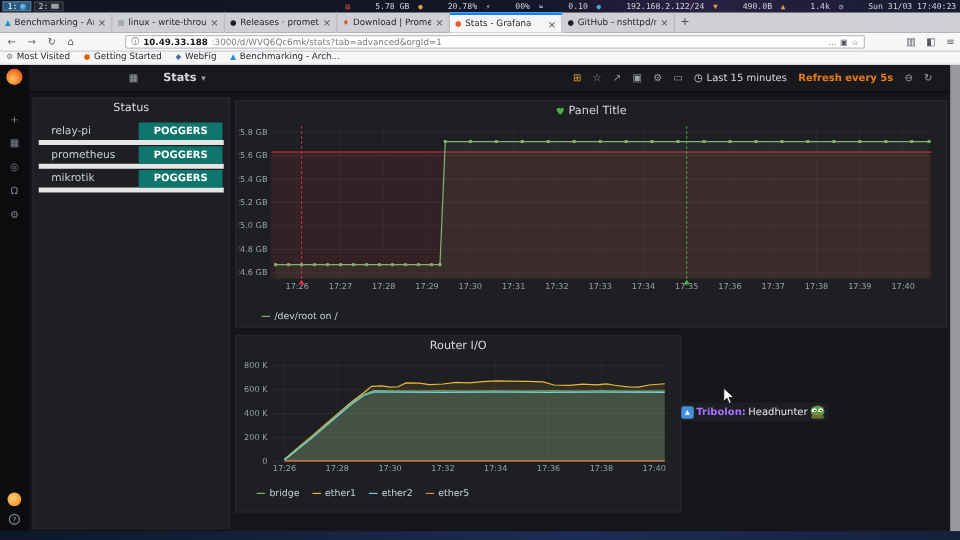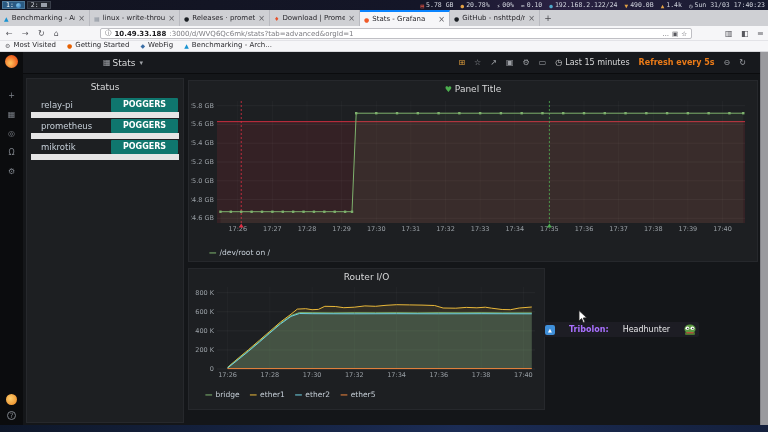--- a/index.html
+++ b/index.html
@@ -7,21 +7,21 @@
 
   
   .topbar{position:absolute;left:0;top:0;width:768px;height:10px;display:flex;align-items:center;
     background:linear-gradient(90deg,#121420 0%,#141628 55%,#2a2142 72%,#161a2e 100%);
     font-family:"DejaVu Sans Mono",monospace;font-size:6.5px;color:#cfd3dc;}
   .ws{height:8px;margin-left:2px;padding:0 3px;display:flex;align-items:center;gap:2px;background:#23262e;border:1px solid #3a3f4b;box-sizing:border-box;color:#cfd3dc;}
   .ws.active{background:#2a5a82;border-color:#4c7899;color:#fff;}
   .ff-dot{width:5px;height:5px;border-radius:50%;background:radial-gradient(circle at 35% 35%,#7ec4e8,#2b6fb3);}
   .mon-dot{width:6px;height:4px;background:#9aa0ab;}
   .sb-right{margin-left:auto;display:flex;gap:7px;padding-right:3px;align-items:center;}
-  .blk{display:flex;gap:2px;align-items:center;white-space:nowrap;}
+  .blk{display:flex;gap:20px;align-items:center;white-space:nowrap;}
   .blk-ico{font-size:6px;}
 
   
   .tabbar{position:absolute;top:10px;left:0;width:768px;height:16px;background:#cfd0d4;display:flex;align-items:stretch;}
   .tab{width:90px;box-sizing:border-box;display:flex;align-items:center;gap:3px;padding:0 4px;font-size:7px;color:#27262b;border-right:1px solid #b9bac0;overflow:hidden;white-space:nowrap;}
   .tab.active{background:#f6f6f8;border-top:2px solid #0a84ff;}
   .fav{font-size:6px;flex:none;}
   .t-title{flex:1;overflow:hidden;white-space:nowrap;}
   .t-close{flex:none;color:#5b5b60;font-size:8px;}
   .newtab{width:16px;display:flex;align-items:center;justify-content:center;font-size:9px;color:#4a4a4f;}
@@ -47,49 +47,49 @@
   .gf-side{position:absolute;left:0;top:0;width:23px;height:373px;background:#0b0c0e;display:flex;flex-direction:column;align-items:center;}
   .gf-logo{width:13px;height:13px;border-radius:50%;margin-top:3px;background:radial-gradient(circle at 40% 62%,#fcb956 10%,#ef6321 65%,#d43a12);}
   .side-ico{color:#7e838a;font-size:8px;margin-top:11px;line-height:1;}
   .side-ico.first{margin-top:24px;}
   .side-bottom{margin-top:auto;margin-bottom:5px;display:flex;flex-direction:column;align-items:center;gap:6px;}
   .gf-avatar{width:11px;height:11px;border-radius:50%;background:radial-gradient(circle at 40% 40%,#ffcf6e,#e8821e);}
   .gf-help{color:#7e838a;font-size:7px;width:9px;height:9px;border:1px solid #7e838a;border-radius:50%;display:flex;align-items:center;justify-content:center;box-sizing:border-box;}
 
   .gf-top{position:absolute;left:23px;top:0;width:737px;height:22px;background:#17191d;border-bottom:1px solid #0b0c0e;display:flex;align-items:center;font-size:9px;color:#d8d9da;box-sizing:border-box;}
   .grid-ico{margin-left:80px;color:#9fa2a7;font-size:8px;}
-  .gf-title{margin-left:2px;font-weight:normal;}
+  .gf-title{margin-left:20px;font-weight:bold;}
   .gf-caret{margin-left:4px;color:#9fa2a7;font-size:7px;}
   .gf-tools{margin-left:auto;display:flex;align-items:center;gap:9px;padding-right:14px;font-size:8px;color:#9fa2a7;}
   .tool-add{color:#e8a33d;}
   .gf-time{color:#d8d9da;font-size:8px;display:flex;gap:3px;align-items:center;}
   .gf-refresh-txt{color:#eb7b18;font-size:8px;font-weight:bold;}
 
   .panel{position:absolute;background:#1d1f22;border:1px solid #26282c;box-sizing:border-box;}
   #p-status{left:26px;top:26px;width:158px;height:345px;}
   #p-graph{left:188px;top:28px;width:570px;height:182px;}
   #p-router{left:188px;top:216px;width:357px;height:142px;}
   .p-title{height:12px;display:flex;align-items:center;justify-content:center;gap:3px;font-size:9px;color:#d8d9da;padding-top:2px;}
   .alert-heart{color:#4cae4f;font-size:8px;}
 
   .tbl{margin:4px 4px 0;}
-  .tr{display:flex;align-items:center;border-bottom:6px solid #e5e5e5;height:15px;font-size:8.5px;color:#c7d0d9;}
+  .tr{display:flex;align-items:center;border-bottom:4px solid #e5e5e5;height:15px;font-size:8.5px;color:#c7d0d9;}
   .tr.head{color:#33b5e5;font-weight:bold;border-bottom:2px solid #131417;}
   .c-metric{width:80px;padding-left:10px;box-sizing:border-box;white-space:nowrap;}
   .c-current{flex:1;}
   .badge{display:block;background:#0f766e;color:#fff;font-weight:bold;font-size:8px;text-align:center;padding:2.5px 0;border-radius:1px;margin-right:1px;}
 
   .legend{display:flex;gap:10px;font-size:7.5px;color:#c7d0d9;padding-left:20px;margin-top:1px;align-items:center;}
   .lg-item{display:flex;gap:3px;align-items:center;}
   .lg-dash{font-weight:bold;}
   svg.chart{display:block;margin-left:2px;}
 
   .vscroll{position:absolute;left:760px;top:0;width:8px;height:373px;background:#9a9a9e;border-left:1px solid #85858a;box-sizing:border-box;}
 
-  .toast{position:absolute;left:543px;top:270px;height:15px;display:flex;align-items:center;gap:14px;background:rgba(30,30,36,0.96);padding:0 3px 0 2px;border-radius:2px;font-size:8px;white-space:nowrap;}
+  .toast{position:absolute;left:543px;top:270px;height:15px;display:flex;align-items:center;gap:2px;background:rgba(30,30,36,0.96);padding:0 3px 0 2px;border-radius:2px;font-size:8px;white-space:nowrap;}
   .toast-img{width:10px;height:10px;background:#3f8fd9;border-radius:2px;color:#fff;font-size:5px;display:flex;align-items:center;justify-content:center;}
   .toast-user{color:#a970ff;font-weight:bold;}
   .toast-msg{color:#e8e8ea;}
 
   .cursor{position:absolute;left:578px;top:257px;}
   .bstrip{position:absolute;left:0;top:425px;width:768px;height:7px;background:linear-gradient(90deg,#0e1729,#1b2c55 60%,#14203d);}
 </style>
 </head>
 <body>
 

